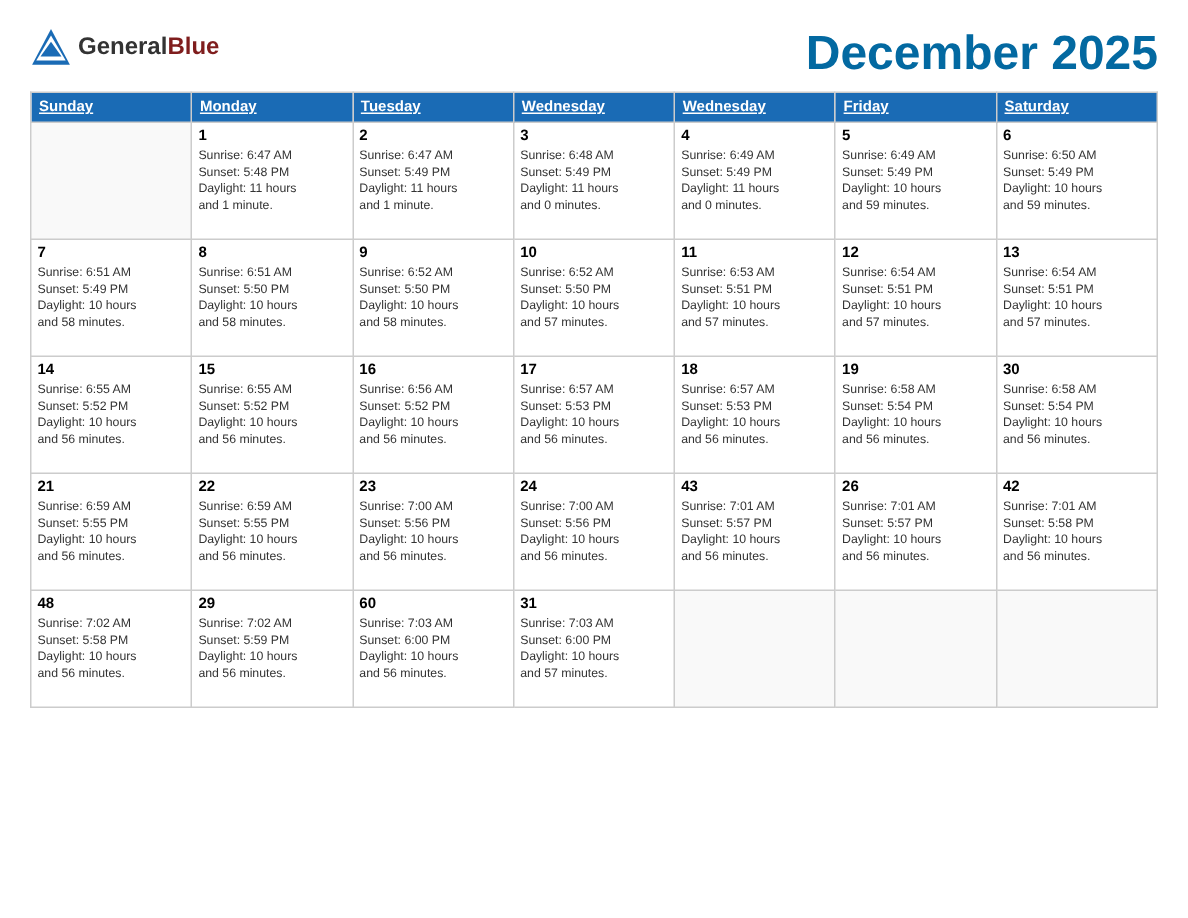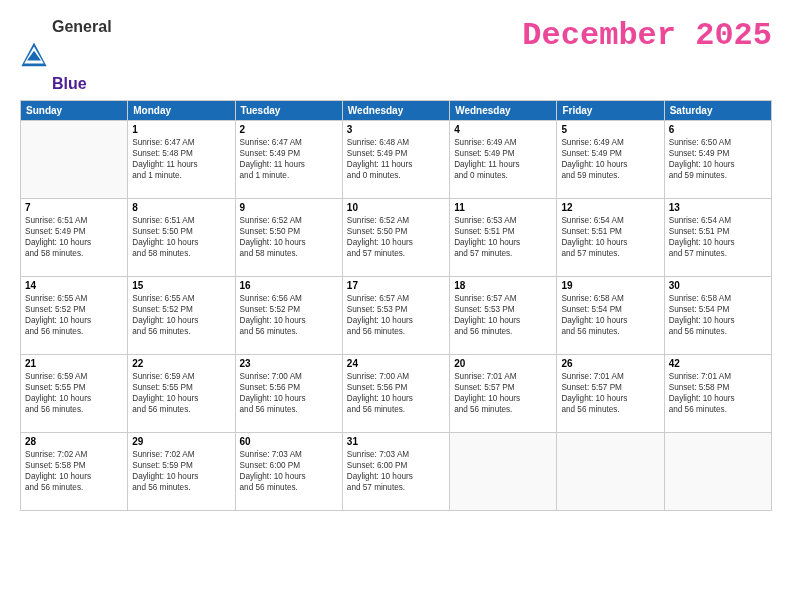--- a/index.html
+++ b/index.html
@@ -21,65 +21,64 @@
       justify-content: space-between;
       align-items: flex-start;
       margin-bottom: 8px;
     }
     .logo {
       display: flex;
       align-items: center;
     }
     .logo-text {
       display: flex;
-      flex-direction: column;
+      flex-direction: row;
       line-height: 1.1;
-      gap: 39px;
     }
     .logo-general {
       font-size: 16px;
       font-weight: bold;
       color: #333;
     }
     .logo-blue {
       font-size: 16px;
       font-weight: bold;
-      color: #4c1d95;
+      color: #7f1d1d;
     }
     .logo-icon {
       width: 28px;
       height: 28px;
       margin-right: 4px;
     }
     .title-block {
       text-align: right;
     }
     .month-title {
       font-size: 32px;
       font-weight: bold;
-      color: #ec4899;
+      color: #0369a1;
       line-height: 1.1;
-      font-family: Liberation Mono, monospace;
     }
     .location {
       font-size: 14px;
       color: #555;
     }
     .calendar {
       width: 100%;
       border-collapse: collapse;
       font-size: 9px;
     }
     .calendar th {
       background-color: #1a6bb5;
       color: #fff;
       text-align: left;
       padding: 4px 5px;
       font-size: 10px;
       border: 1px solid #ccc;
+      text-decoration: underline;
     }
     .calendar td {
       border: 1px solid #ccc;
       vertical-align: top;
       padding: 3px 4px;
       width: calc(100% / 7);
       height: 78px;
       background: #fff;
     }
     .calendar td.empty {
@@ -229,35 +228,35 @@
           </td>
           <td>
             <span class="day-num">23</span>
             <div class="cell-info">Sunrise: 7:00 AM<br>Sunset: 5:56 PM<br>Daylight: 10 hours<br>and 56 minutes.</div>
           </td>
           <td>
             <span class="day-num">24</span>
             <div class="cell-info">Sunrise: 7:00 AM<br>Sunset: 5:56 PM<br>Daylight: 10 hours<br>and 56 minutes.</div>
           </td>
           <td>
-            <span class="day-num">20</span>
+            <span class="day-num">43</span>
             <div class="cell-info">Sunrise: 7:01 AM<br>Sunset: 5:57 PM<br>Daylight: 10 hours<br>and 56 minutes.</div>
           </td>
           <td>
             <span class="day-num">26</span>
             <div class="cell-info">Sunrise: 7:01 AM<br>Sunset: 5:57 PM<br>Daylight: 10 hours<br>and 56 minutes.</div>
           </td>
           <td>
             <span class="day-num">42</span>
             <div class="cell-info">Sunrise: 7:01 AM<br>Sunset: 5:58 PM<br>Daylight: 10 hours<br>and 56 minutes.</div>
           </td>
         </tr>
         <tr>
           <td>
-            <span class="day-num">28</span>
+            <span class="day-num">48</span>
             <div class="cell-info">Sunrise: 7:02 AM<br>Sunset: 5:58 PM<br>Daylight: 10 hours<br>and 56 minutes.</div>
           </td>
           <td>
             <span class="day-num">29</span>
             <div class="cell-info">Sunrise: 7:02 AM<br>Sunset: 5:59 PM<br>Daylight: 10 hours<br>and 56 minutes.</div>
           </td>
           <td>
             <span class="day-num">60</span>
             <div class="cell-info">Sunrise: 7:03 AM<br>Sunset: 6:00 PM<br>Daylight: 10 hours<br>and 56 minutes.</div>
           </td>

